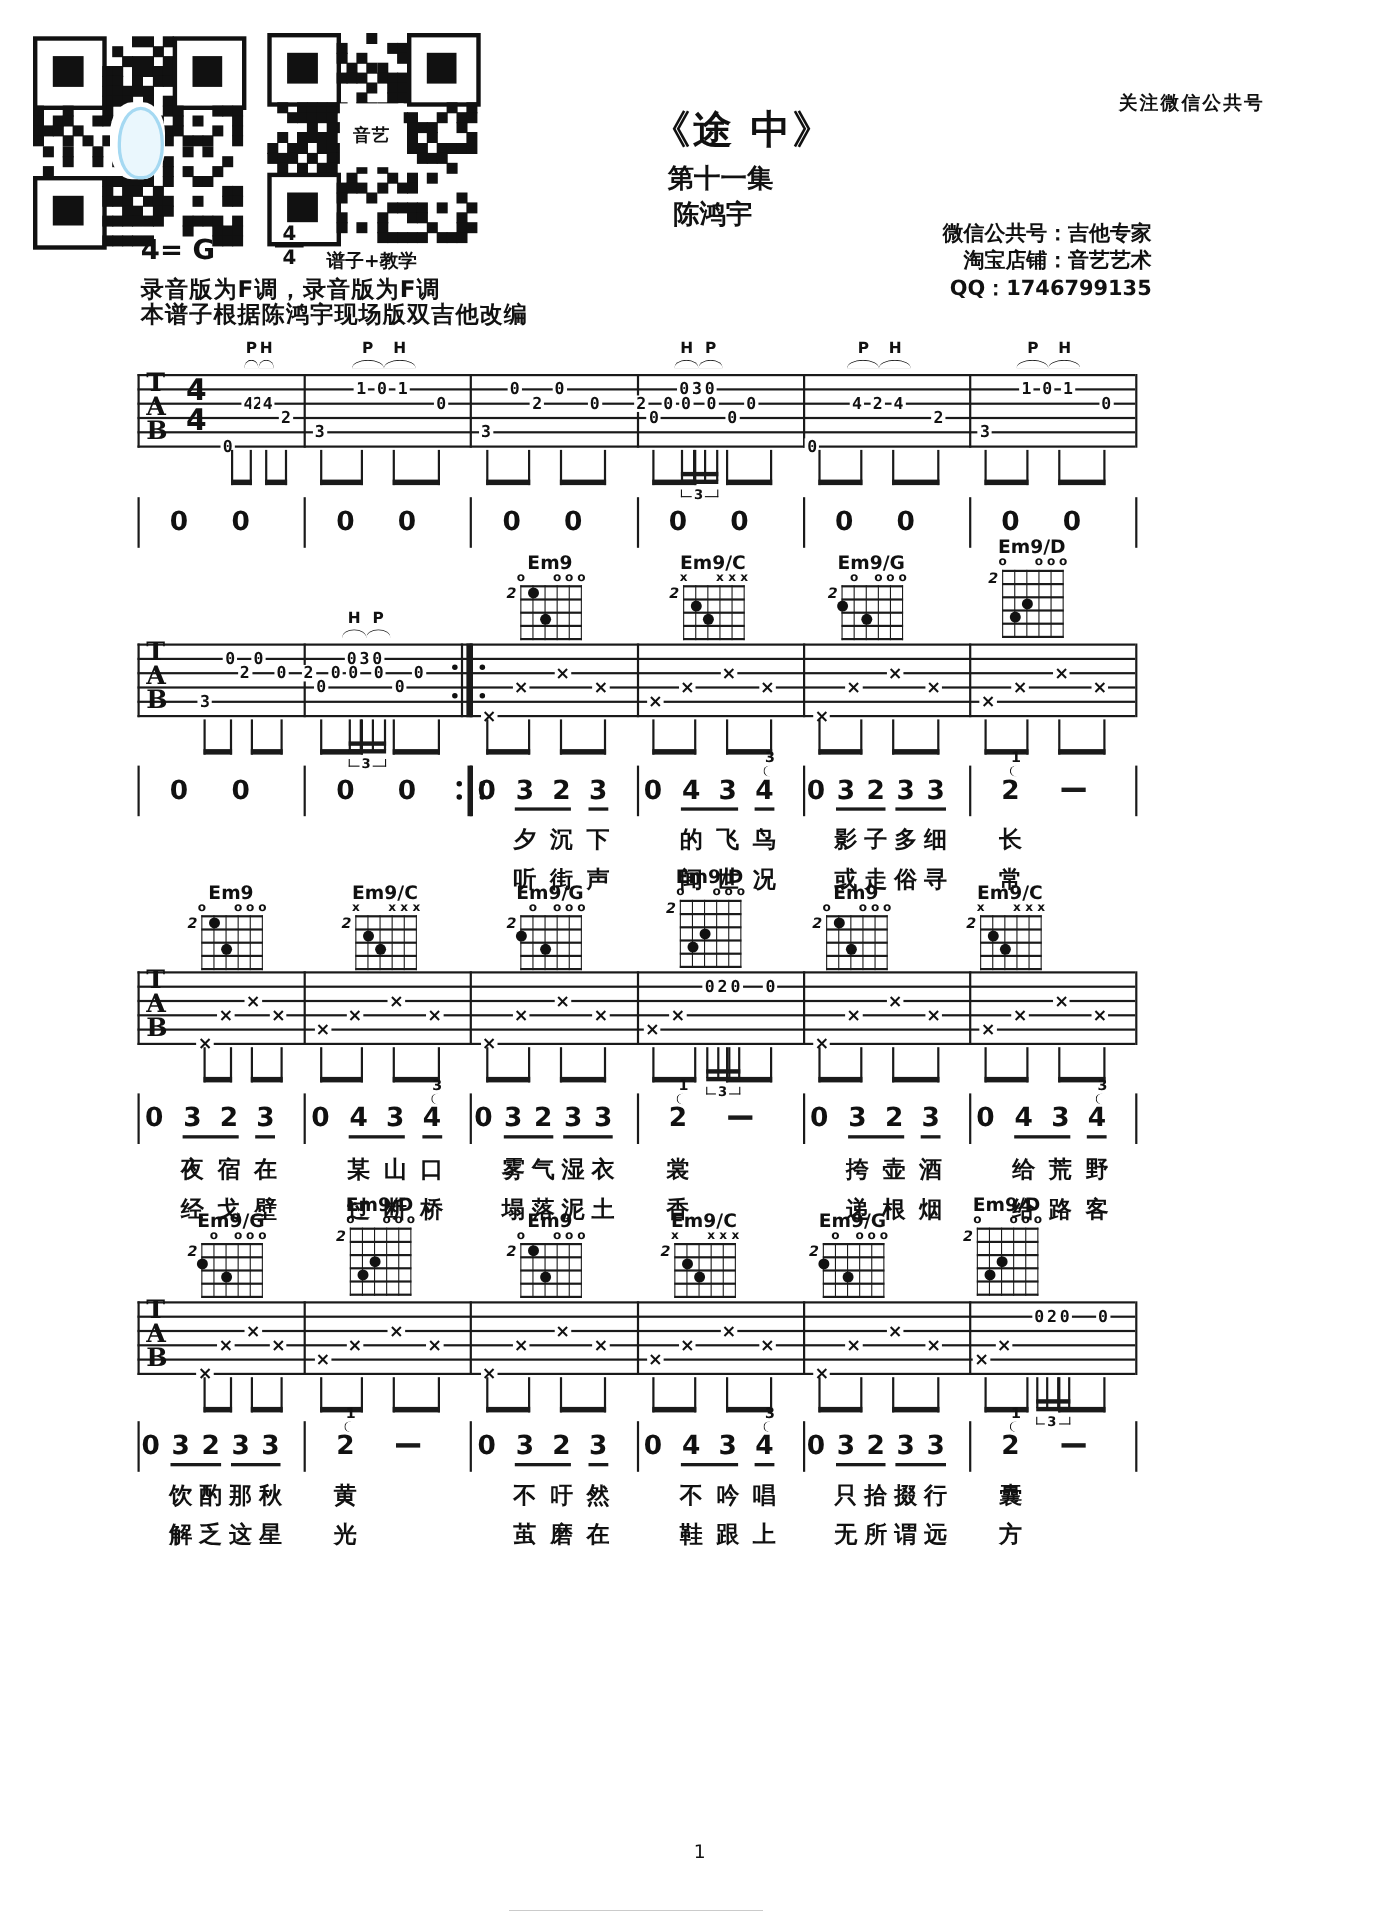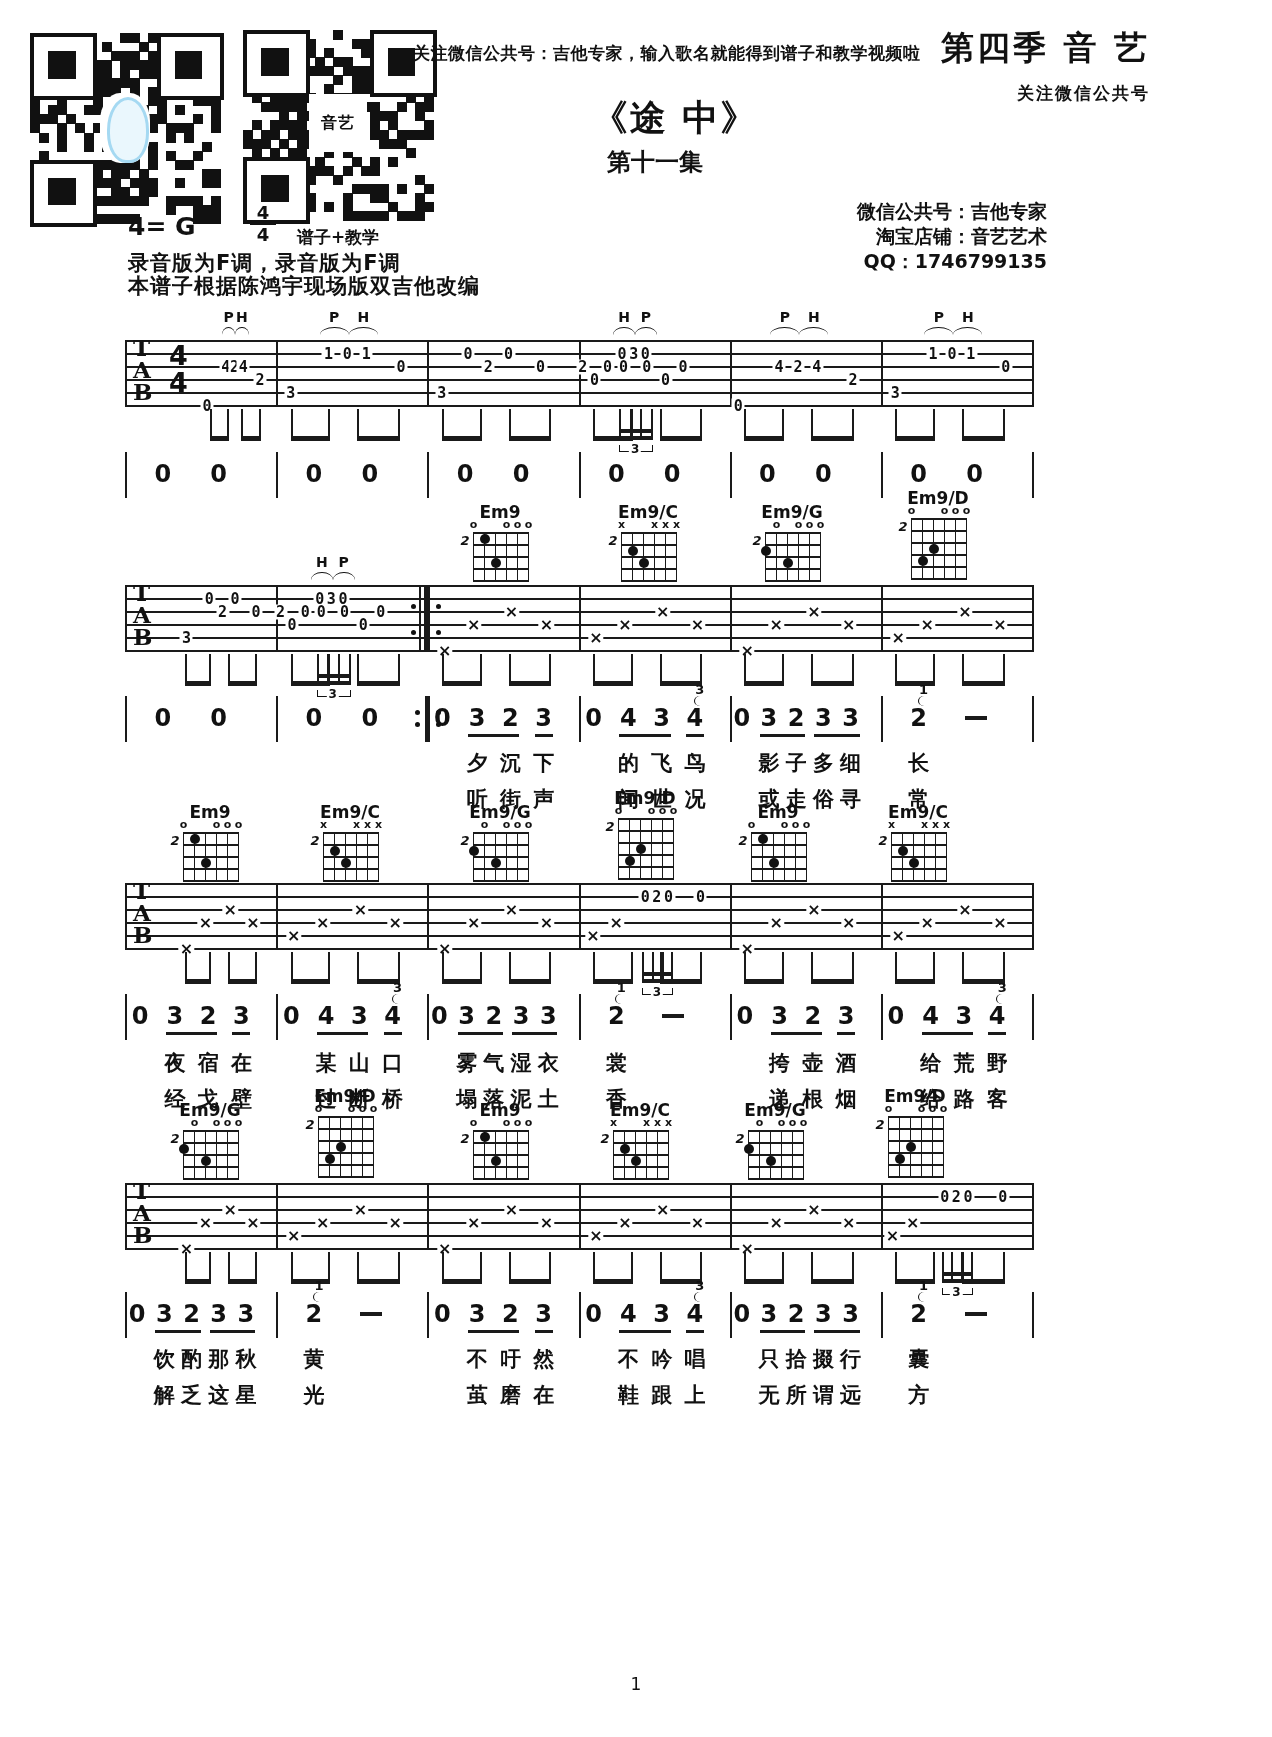--- a/index.html
+++ b/index.html
@@ -338,27 +338,26 @@
       <div class="abs" style="left: 126.667px; top: 0px; width: 59.3333px; height: 59.3333px; border: 4px solid rgb(17, 17, 17); box-sizing: content-box;">
         <div class="abs" style="left: 14.4762px; top: 14.4762px; width: 27.1429px; height: 27.1429px; background: rgb(17, 17, 17);"></div>
       </div>
       <div class="abs" style="left: 0px; top: 126.667px; width: 59.3333px; height: 59.3333px; border: 4px solid rgb(17, 17, 17); box-sizing: content-box;">
         <div class="abs" style="left: 14.4762px; top: 14.4762px; width: 27.1429px; height: 27.1429px; background: rgb(17, 17, 17);"></div>
       </div>
       <div class="abs ctr" style="left: 66px; top: 64px; width: 58px; height: 58px; background: rgb(255, 255, 255); font-size: 16px; font-weight: bold; line-height: 58px; letter-spacing: 1px;">音艺</div>
     </div>
   <div class="abs ctr b" style="left:243px;top:226px;width:190px;font-size:17px;">谱子+教学</div>
 
-  <div class="abs b" style="left:413px;top:42px;width:520px;font-size:17px;letter-spacing:0.5px;">关注微信公共号：吉他专家，输入歌名就能得到谱子和教学视频啦</div>
 
-  <div class="abs b" style="left:920px;top:26px;width:230px;font-size:33px;letter-spacing:3px;text-align:right;">第四季 音 艺</div>
   <div class="abs b" style="left:920px;top:82px;width:230px;font-size:17px;letter-spacing:2px;text-align:right;">关注微信公共号</div>
 
   <div class="abs ctr b" style="left:455px;top:146px;width:400px;font-size:24px;">第十一集</div>
   <div class="abs ctr b" style="left:455px;top:94px;width:440px;font-size:36px;letter-spacing:2px;">《途  中》</div>
+  <div class="abs ctr b" style="left:448px;top:179px;width:400px;font-size:24px;">陈鸿宇</div>
 
   <div class="abs b" style="left:128px;top:212px;font-size:25px;">4= G</div>
   <div class="abs ctr b" style="left:250px;top:203px;width:26px;">
     <div style="font-size:18px;border-bottom:2px solid #111;line-height:20px;">4</div>
     <div style="font-size:18px;line-height:20px;">4</div>
   </div>
   <div class="abs b" style="left:128px;top:249px;font-size:21px;letter-spacing:1px;">录音版为F调，录音版为F调</div>
   <div class="abs b" style="left:128px;top:272px;font-size:21px;letter-spacing:1px;">本谱子根据陈鸿宇现场版双吉他改编</div>
 
   <div class="abs b" style="left:795px;top:199px;width:252px;font-size:19px;text-align:right;">微信公共号：吉他专家</div>

